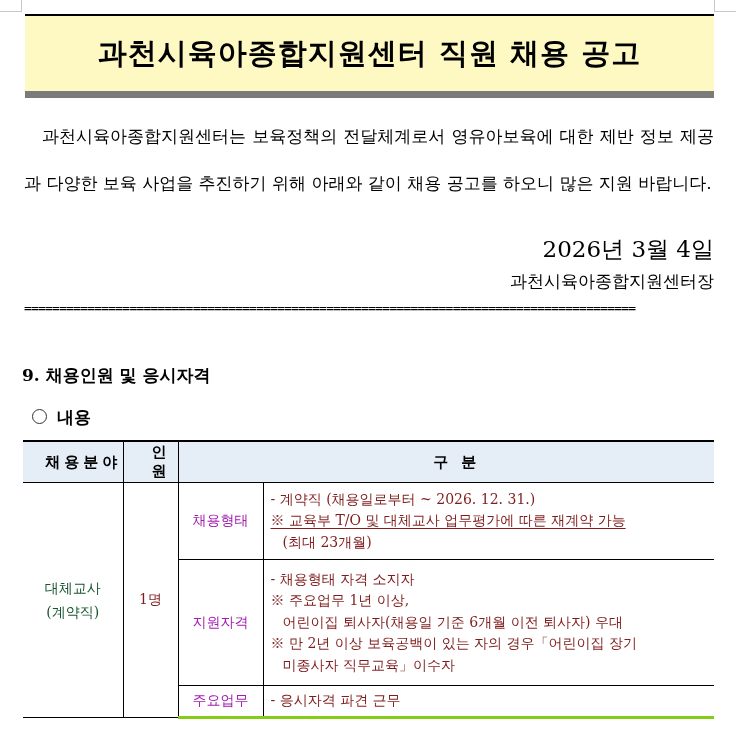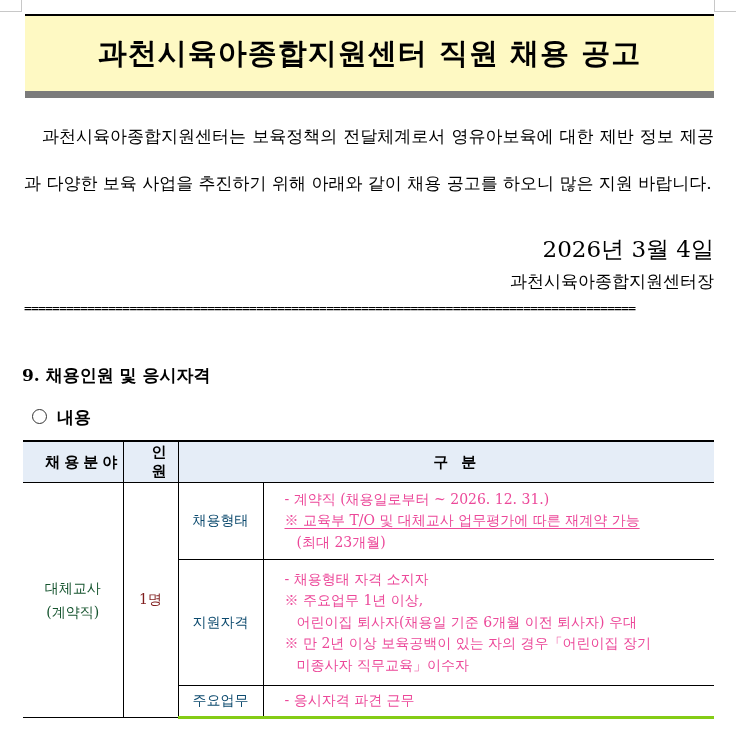--- a/index.html
+++ b/index.html
@@ -38,22 +38,22 @@
     position:absolute; left:23px; top:440px; width:691px; border-collapse:collapse;
     font-size:14px; font-family:"DejaVu Serif", serif;
   }
   table.recruit td, table.recruit th { border:1px solid #000; padding:0; vertical-align:middle; }
   table.recruit tr:first-child th { border-top:2px solid #000; }
   table.recruit tr:last-child td { border-bottom:3px solid #84cc16; }
   table.recruit td.first-col, table.recruit th.first-col { border-left:none; }
   table.recruit td.last-col, table.recruit th.last-col { border-right:none; }
   table.recruit th { background:#e5edf7; font-weight:bold; height:40px; font-size:15px; letter-spacing:4px;padding-left:21px; }
   .center { text-align:center; }
-  .cat { color:#0c4a6e; }
-  .content-cell { padding:3px 21px !important; line-height:21.5px; color:#ec4899;margin-left:20px; }
+  .cat { color:#a21caf; }
+  .content-cell { padding:3px 7px !important; line-height:21.5px; color:#7f1d1d;margin-left:20px; }
   .content-cell .line { white-space:nowrap; }
   .content-cell .indent { padding-left:12px; }
   .content-cell .ul { text-decoration:underline; text-underline-offset:3px; }
 </style>
 </head>
 <body>
 
 <div class="corner tl"></div>
 <div class="corner tr"></div>
 

